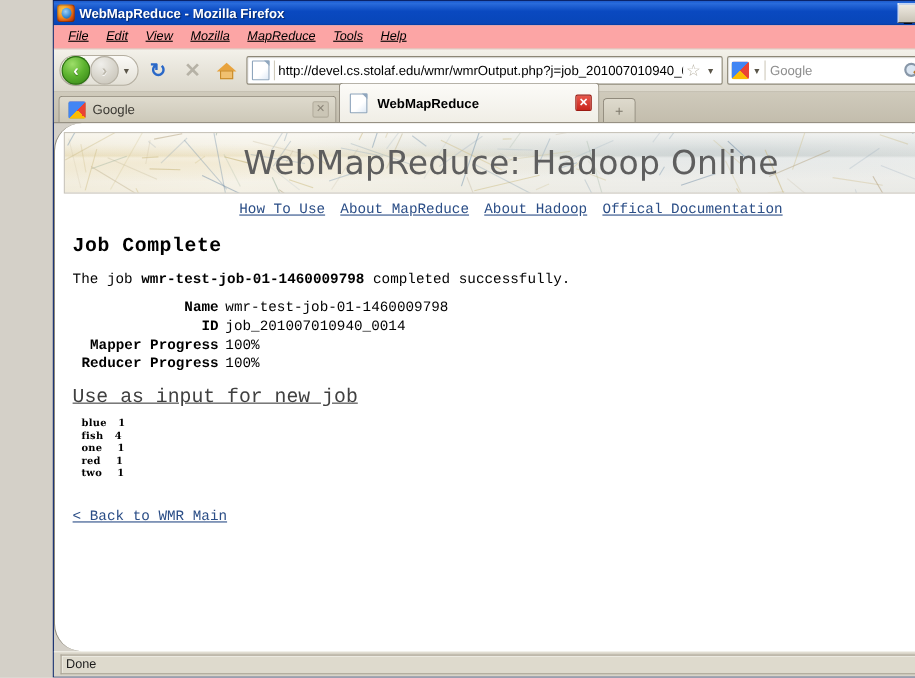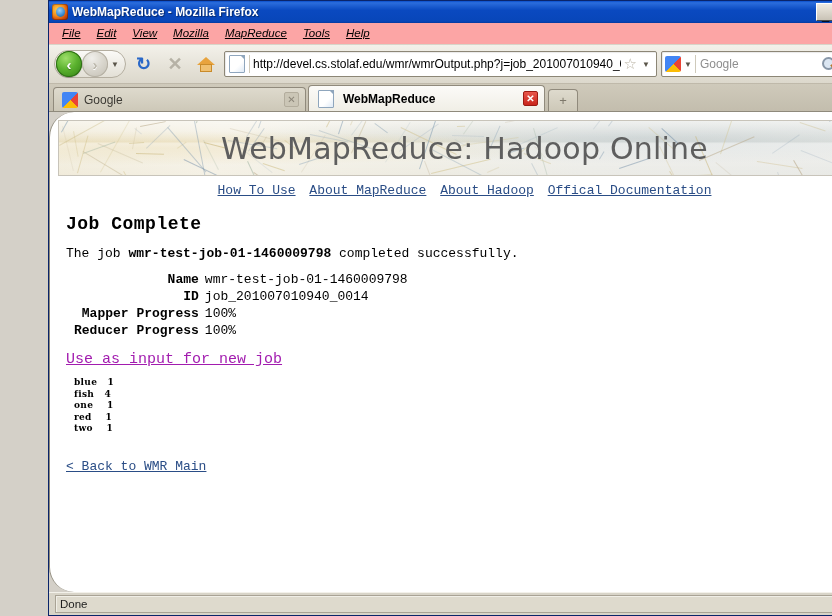--- a/index.html
+++ b/index.html
@@ -218,21 +218,21 @@
   }
   .tab.inactive {
     width: 253px;
     background: linear-gradient(180deg,#dedacd 0%,#cdc8b8 100%);
     color: #3c3a34;
   }
   .tab.active {
     width: 237px; margin-left: 2px;
     background: linear-gradient(180deg,#fcfbf8 0%,#f0eee6 100%);
     color: #000; font-weight: bold;
-    height: 26px;
+    height: 36px;
   }
   .tab-label { flex: 1 1 auto; overflow: hidden; white-space: nowrap; }
   .tab-close {
     width: 13px; height: 13px; flex: 0 0 auto;
     display: flex; align-items: center; justify-content: center;
     font-size: 10px; line-height: 10px; border-radius: 2px;
     font-family: "Liberation Sans", sans-serif;
   }
   .tab-close.grey { background: #cbc6b6; color: #8c8679; border: 1px solid #b3ad9d; }
   .tab-close.red {
@@ -300,22 +300,22 @@
   }
   p.line { margin: 12px 0 0 8px; font-size: 13px; }
   p.line b { font-weight: bold; }
   table.jobinfo {
     margin: 10px 0 0 16px; border-collapse: collapse; font-size: 13px;
   }
   table.jobinfo td { padding: 1px 0; vertical-align: top; }
   table.jobinfo td.k { font-weight: bold; padding-right: 6px; white-space: nowrap; text-align: right; }
   table.jobinfo td.v { white-space: nowrap; }
   a.uselink {
-    display: inline-block; margin: 12px 0 0 8px; font-size: 15px;
-    color: #a21caf; text-decoration: underline;
+    display: inline-block; margin: 12px 0 0 8px; font-size: 18px;
+    color: #404040; text-decoration: underline;
   }
   pre.output {
     margin: 9px 0 0 16px;
     font-family: "DejaVu Serif", "Liberation Serif", serif;
     font-size: 9px; line-height: 11.6px; color: #000;
     font-weight: bold;
     letter-spacing: .3px;
   }
   a.backlink {
     display: inline-block; margin: 24px 0 0 8px; font-size: 13px;

